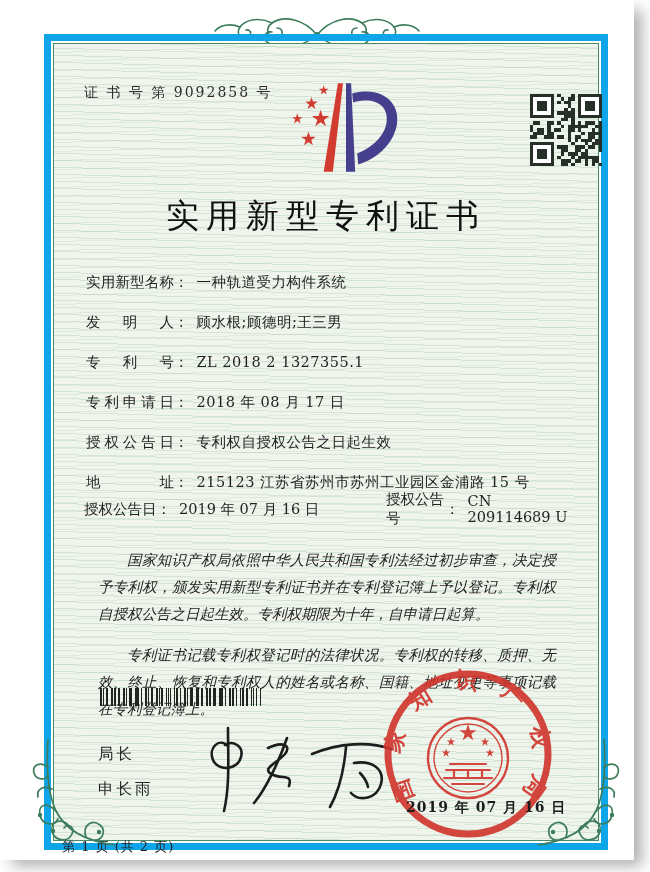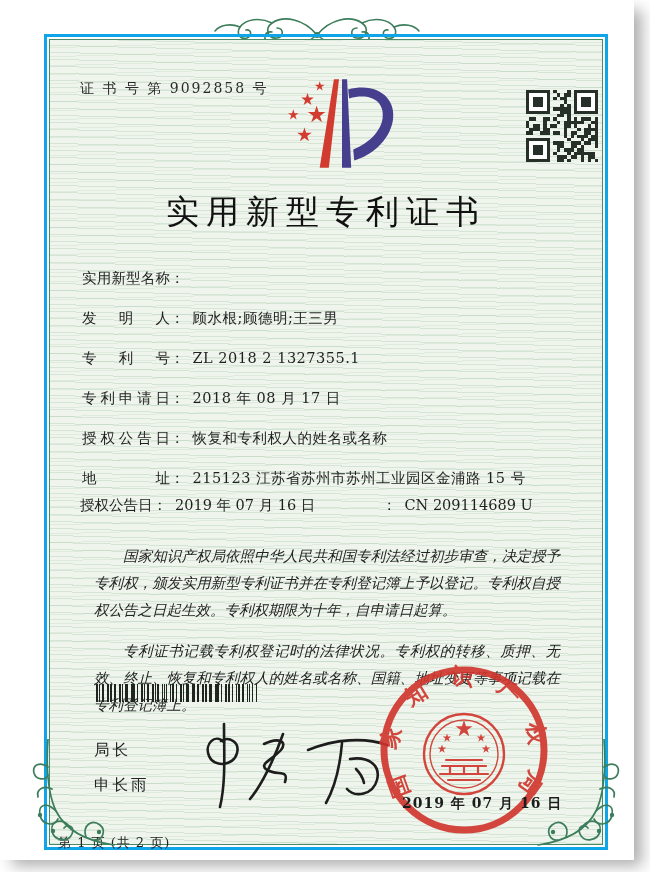--- a/index.html
+++ b/index.html
@@ -2,21 +2,21 @@
 <html><head>
 <meta charset="utf-8">
 <style>
   html,body{margin:0;padding:0;background:#ffffff;}
   .page{position:relative;width:650px;height:872px;overflow:hidden;
         font-family:"DejaVu Serif","Liberation Serif",serif;background:#fff;}
   .sheet{position:absolute;left:0;top:0;right:16px;bottom:12px;background:#ffffff;
          box-shadow:10px 8px 14px -2px rgba(110,110,110,.55);}
   
   .frame{position:absolute;left:44px;top:34px;right:26px;bottom:10px;
-         border:3px solid #0ea5e9;}
+         border:7px solid #0ea5e9;}
   .frame-inner{position:absolute;inset:2px;border:1px solid #4b8a68;
          background-color:#eff5ec;
          background-image:
            repeating-linear-gradient(1.5deg, rgba(120,170,130,.22) 0 1px, rgba(0,0,0,0) 1px 7px),
            repeating-linear-gradient(-1.5deg, rgba(120,170,130,.14) 0 1px, rgba(0,0,0,0) 1px 9px);}
   .cert-no{position:absolute;left:30px;top:40px;font-size:14px;letter-spacing:2px;color:#2b2b2b;}
   .logo{position:absolute;left:224px;top:32px;width:132px;height:104px;}
   .qr{position:absolute;left:476px;top:50px;width:72px;height:72px;}
   .title{position:absolute;left:0;right:0;top:150px;text-align:center;
          font-size:33px;font-weight:400;letter-spacing:7px;color:#111;}
@@ -233,53 +233,55 @@
             <rect x="1" y="15" width="5" height="5" fill="#ffffff"></rect>
             <rect x="2" y="16" width="3" height="3" fill="#263029"></rect>
           </svg>
 
         <div class="title">实用新型专利证书</div>
 
         <div class="fields">
           <div class="f-row">
             <span class="f-label">实用新型名称</span>
               <span class="f-colon">：</span>
+              <span class="f-value">一种轨道受力构件系统</span>
           </div>
           <div class="f-row">
             <span class="f-label">发明人</span>
               <span class="f-colon">：</span>
               <span class="f-value">顾水根;顾德明;王三男</span>
           </div>
           <div class="f-row">
             <span class="f-label">专利号</span>
               <span class="f-colon">：</span>
               <span class="f-value">ZL 2018 2 1327355.1</span>
           </div>
           <div class="f-row">
             <span class="f-label">专利申请日</span>
               <span class="f-colon">：</span>
               <span class="f-value">2018 年 08 月 17 日</span>
           </div>
           <div class="f-row">
             <span class="f-label">授权公告日</span>
               <span class="f-colon">：</span>
-              <span class="f-value">恢复和专利权人的姓名或名称</span>
+              <span class="f-value">专利权自授权公告之日起生效</span>
           </div>
           <div class="f-row">
             <span class="f-label">地址</span>
               <span class="f-colon">：</span>
               <span class="f-value">215123 江苏省苏州市苏州工业园区金浦路 15 号</span>
           </div>
         </div>
 
         <div class="grant-row">
           <span>授权公告日</span>
             <span class="f-colon">：</span>
             <span>2019 年 07 月 16 日</span>
           <span class="grant-second">
+            <span>授权公告号</span>
               <span class="f-colon">：</span>
               <span>CN 209114689 U</span>
           </span>
         </div>
 
         <div class="paras">
           <p>国家知识产权局依照中华人民共和国专利法经过初步审查，决定授予专利权，颁发实用新型专利证书并在专利登记簿上予以登记。专利权自授权公告之日起生效。专利权期限为十年，自申请日起算。</p>
           <p>专利证书记载专利权登记时的法律状况。专利权的转移、质押、无效、终止、恢复和专利权人的姓名或名称、国籍、地址变更等事项记载在专利登记簿上。</p>
         </div>
 

